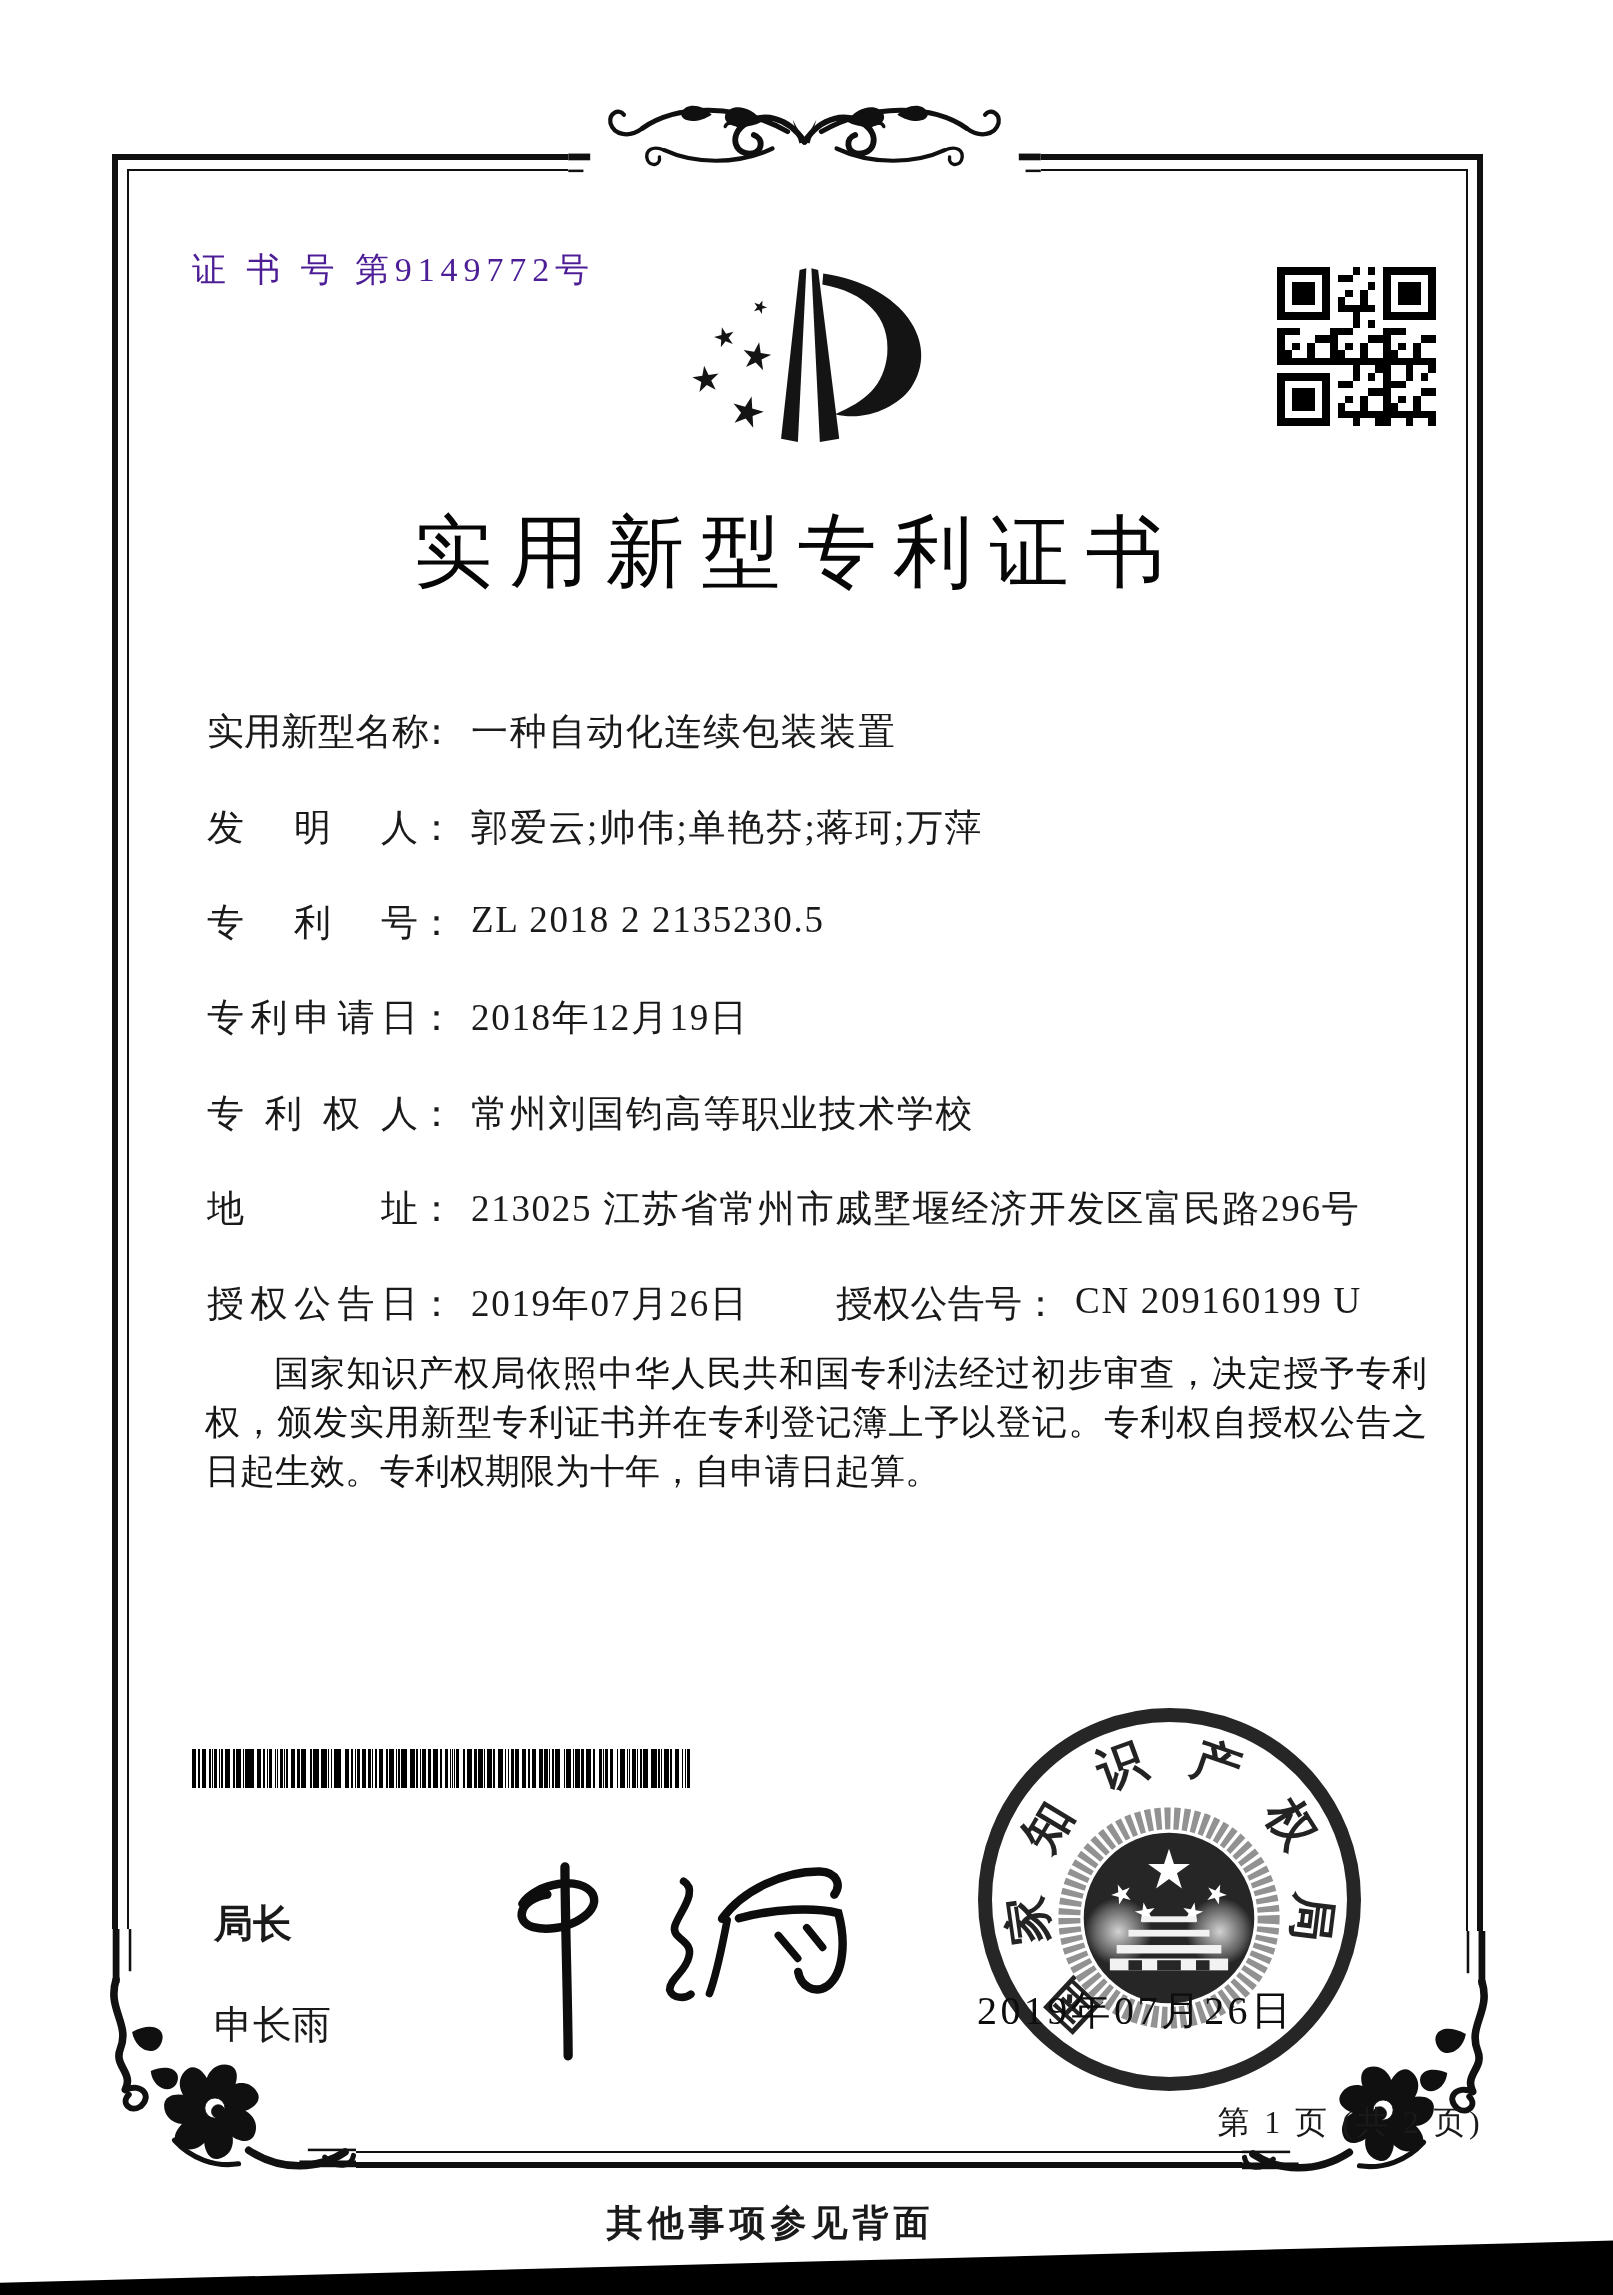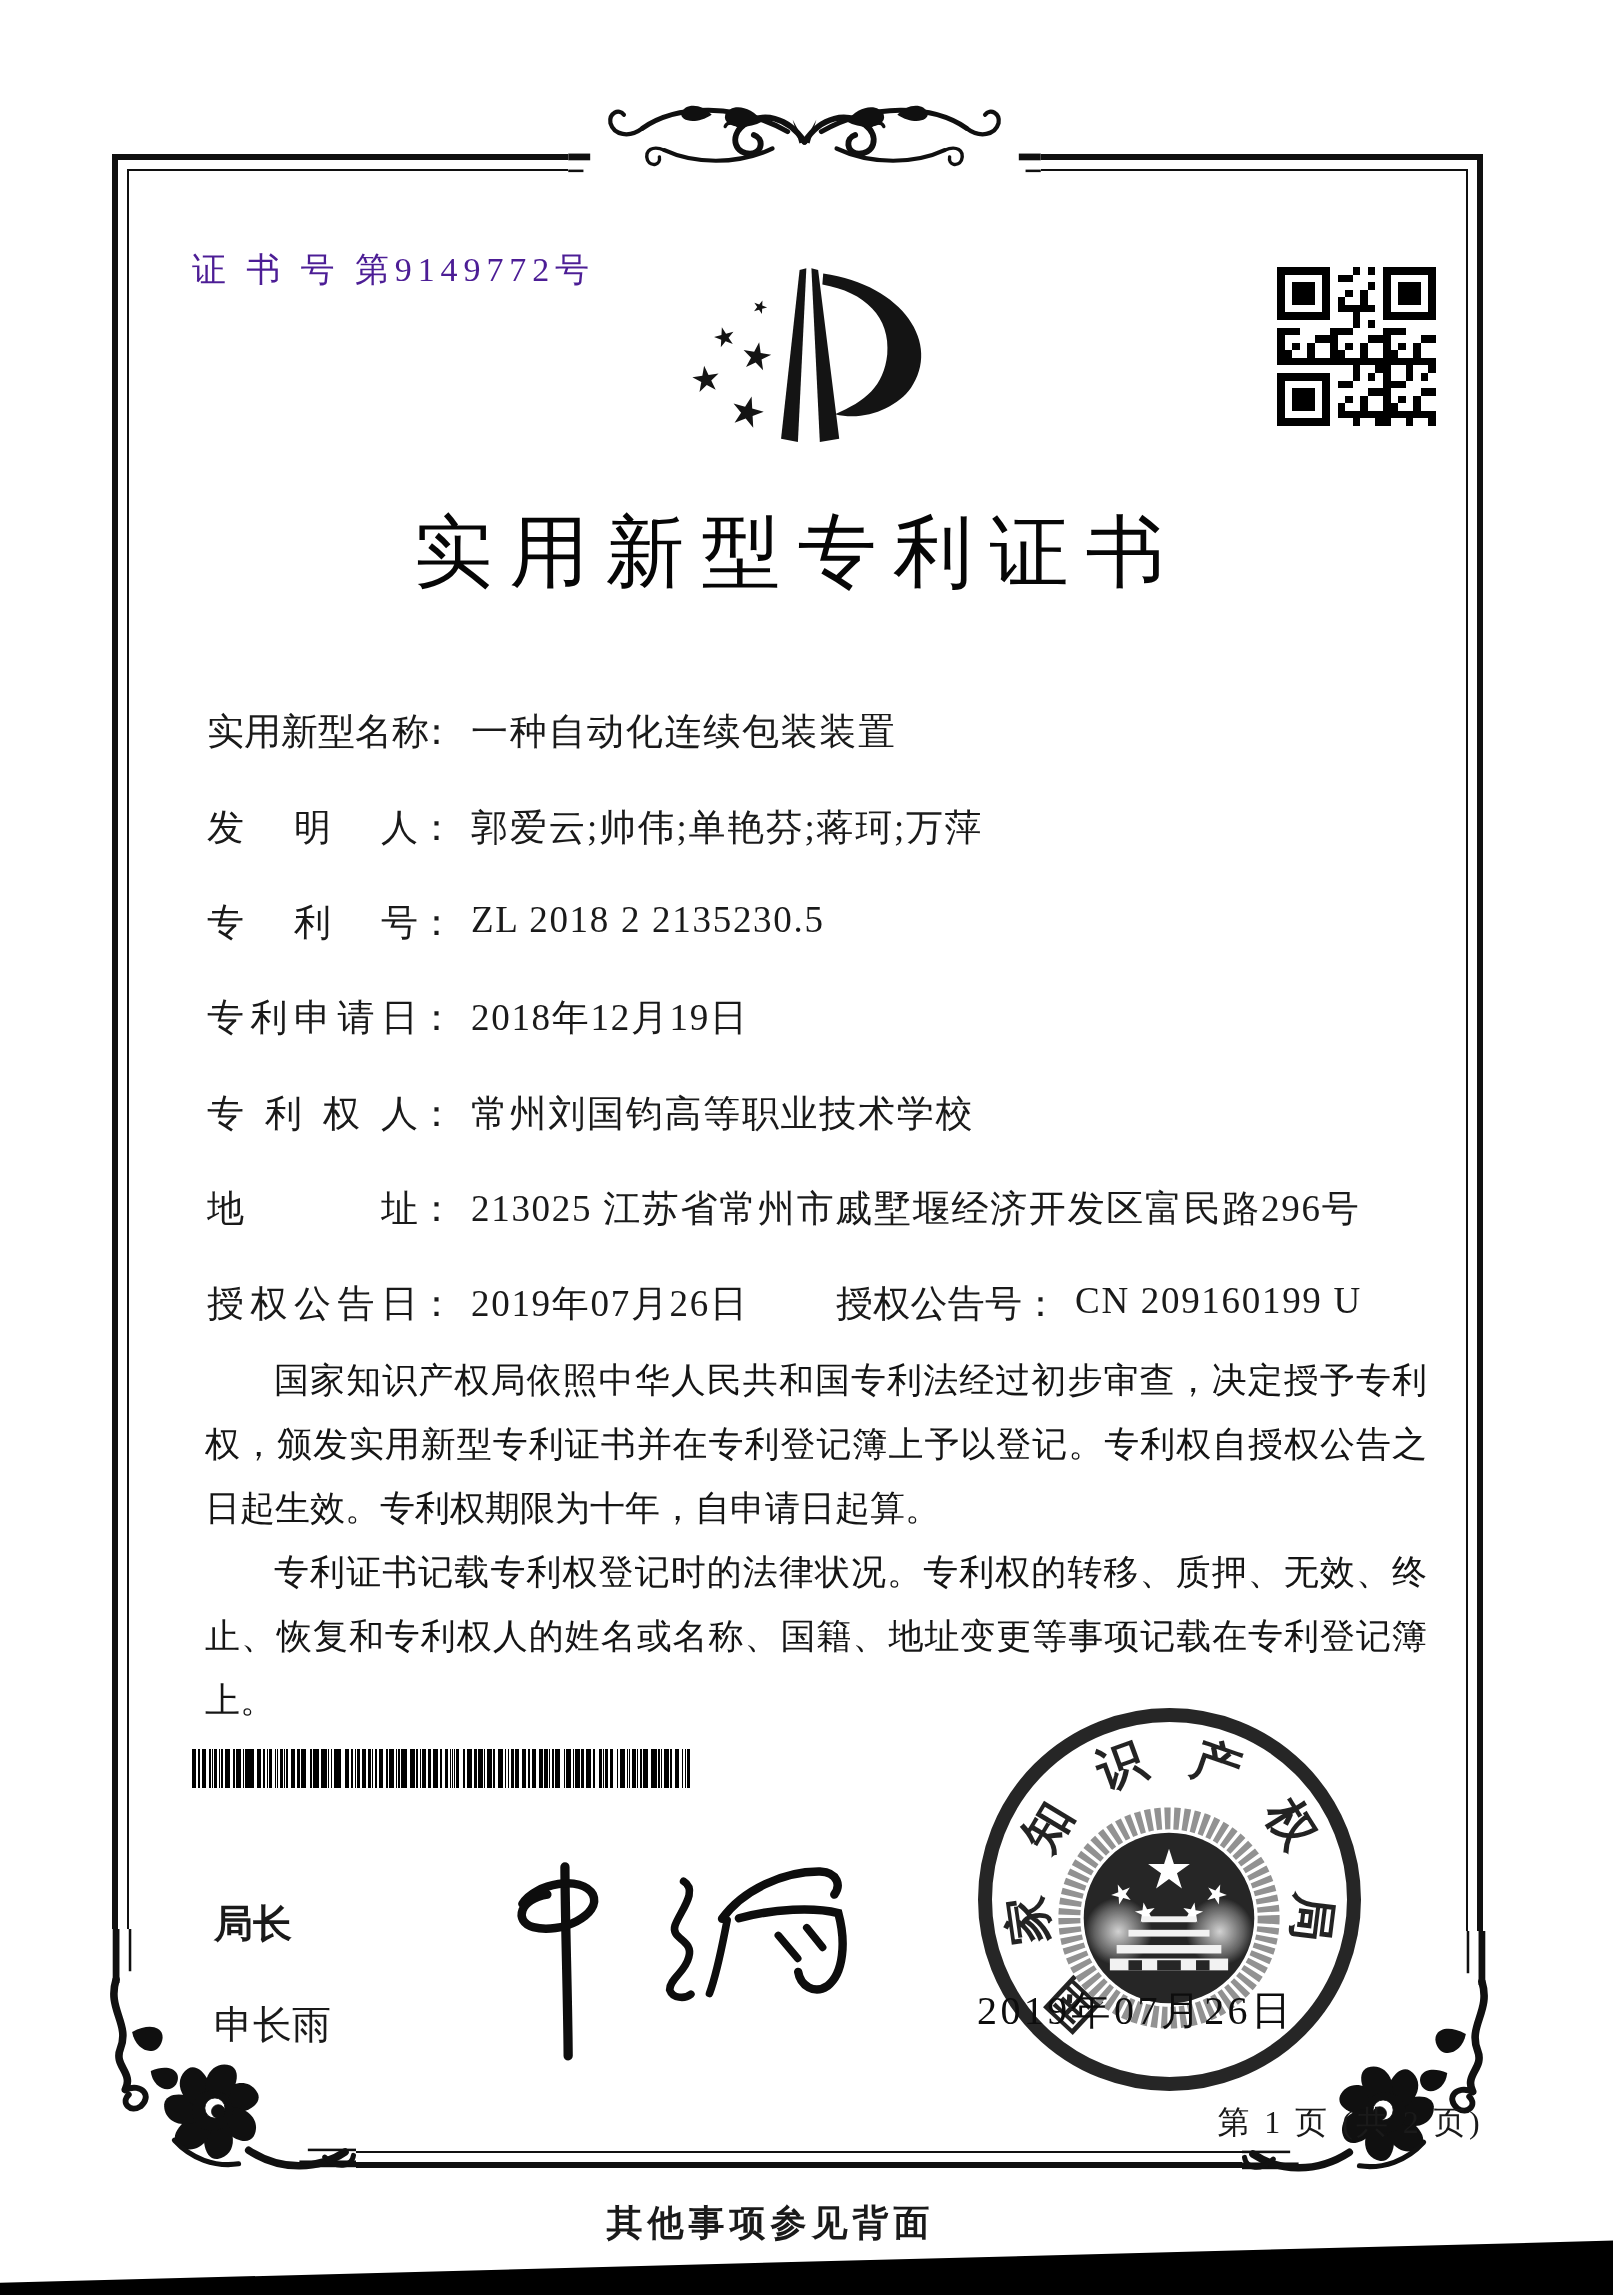--- a/index.html
+++ b/index.html
@@ -34,21 +34,21 @@
   .field-row{left:207px;height:51px;font-size:37px;white-space:nowrap;}
   .flabel{
     display:inline-block;width:211px;vertical-align:top;
     text-align:justify;text-align-last:justify;
   }
   .fcolon{display:inline-block;vertical-align:top;}
   .fvalue{display:inline-block;vertical-align:top;margin-left:16px;letter-spacing:1.7px;}
   .grant2{position:absolute;left:629px;top:0;white-space:nowrap;}
   
   .legal{
-    left:205px;top:1349px;width:1222px;font-size:35px;line-height:64px;
+    left:205px;top:1349px;width:1222px;font-size:35px;line-height:49px;
     text-align:justify;color:#151515;
   }
   .legal p{margin:0;text-indent:69px;}
   
   .barcode{
     left:192px;top:1749px;width:500px;height:39px;background-color:#fff;
     background-image:
       repeating-linear-gradient(90deg,#000 0 1.7px,rgba(0,0,0,0) 1.7px 5.9px),
       repeating-linear-gradient(90deg,#000 0 3.4px,rgba(0,0,0,0) 3.4px 11px),
       repeating-linear-gradient(90deg,#000 0 0.8px,rgba(0,0,0,0) 0.8px 3.4px);
@@ -351,21 +351,20 @@
   </div>
   <div class="abs field-row" style="top:1279px">
     <span class="flabel">授权公告日</span><span class="fcolon">：</span><span class="fvalue">2019年07月26日</span>
     <span class="grant2">
       <span class="flabel" style="width:186px">授权公告号</span><span class="fcolon">：</span><span class="fvalue">CN 209160199 U</span>
     </span>
   </div>
 
   <div class="abs legal">
     <p>国家知识产权局依照中华人民共和国专利法经过初步审查，决定授予专利权，颁发实用新型专利证书并在专利登记簿上予以登记。专利权自授权公告之日起生效。专利权期限为十年，自申请日起算。</p>
-    <p>专利证书记载专利权登记时的法律状况。专利权的转移、质押、无效、终止、恢复和专利权人的姓名或名称、国籍、地址变更等事项记载在专利登记簿上。</p>
   </div>
 
   <div class="abs barcode"></div>
 
   <div class="abs officer-title">局长</div>
   <div class="abs officer-name">申长雨</div>
 
   <div class="abs signature">
     <svg width="388" height="224" viewBox="0 0 460 265">
       <g fill="none" stroke="#0d0d0d" stroke-linecap="round">

